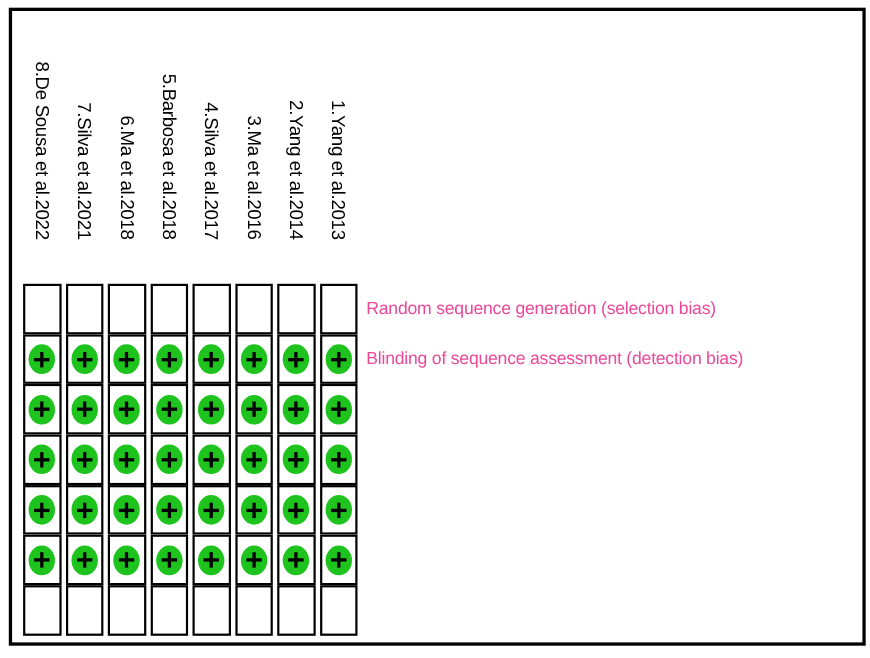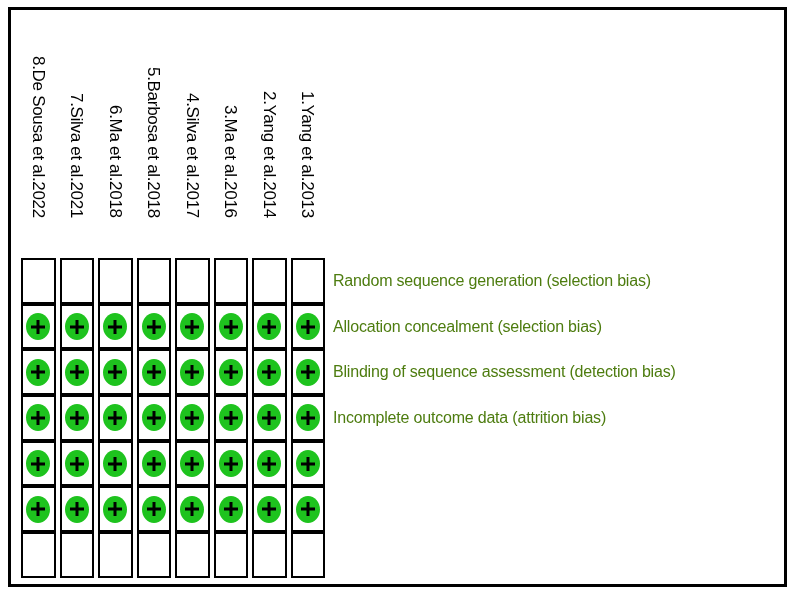--- a/index.html
+++ b/index.html
@@ -94,21 +94,21 @@
     left: 322px;
     top: 248px;
     width: 452px;
     display: grid;
     grid-auto-rows: 45.7px;
     align-items: center;
   }
   .domain-label {
     font-size: 16px;
     letter-spacing: -0.2px;
-    color: #4d7c0f;
+    color: #ec4899;
     white-space: nowrap;
     line-height: 1.1;
   }
 </style>
 </head>
 <body>
 
 <div class="canvas">
   <div class="frame">
 
@@ -273,19 +273,17 @@
         <div class="cell"></div>
         <div class="cell"></div>
         <div class="cell"></div>
         <div class="cell"></div>
         <div class="cell"></div>
         <div class="cell"></div>
       </div>
 
     <div class="domain-labels">
         <div class="domain-label">Random sequence generation (selection bias)</div>
-        <div class="domain-label">Allocation concealment (selection bias)</div>
         <div class="domain-label">Blinding of sequence assessment (detection bias)</div>
-        <div class="domain-label">Incomplete outcome data (attrition bias)</div>
       </div>
 
   </div>
 </div>
 
 </body></html>

